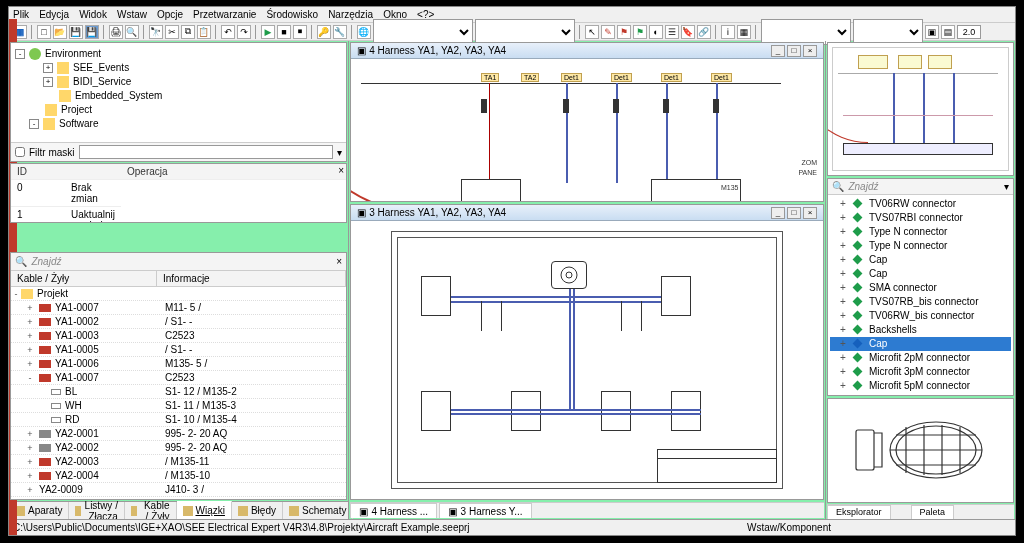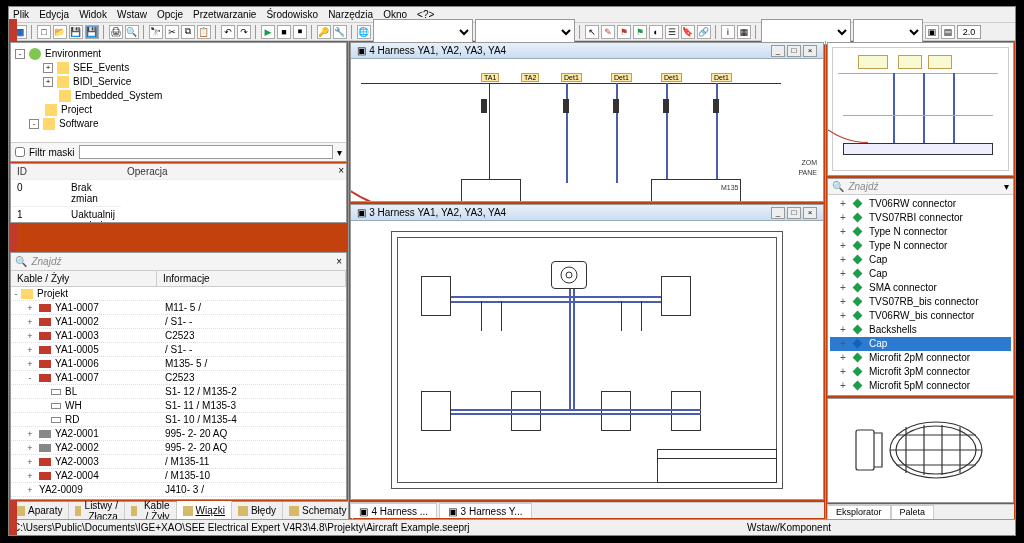--- a/index.html
+++ b/index.html
@@ -1,17 +1,17 @@
 <!DOCTYPE html>
 <html><head>
 <meta charset="utf-8">
 <style>
   * { margin: 0; padding: 0; box-sizing: border-box; font-family: Tahoma, sans-serif; font-size: 10px; }
   body { background: #000; width: 1024px; height: 543px; overflow: hidden; }
-  .app-frame { position: absolute; left: 8px; top: 6px; width: 1008px; height: 530px; background: #c2410c; border: 1px solid #888; display: flex; flex-direction: column; }
+  .app-frame { position: absolute; left: 8px; top: 6px; width: 1008px; height: 530px; background: #86efac; border: 1px solid #888; display: flex; flex-direction: column; }
   .red-stripe { position: absolute; left: 0; top: 12px; bottom: 0; width: 8px; background: #c0392b; }
   
   
   .menubar { height: 16px; display: flex; align-items: center; padding: 0 4px; background: #f0f0f0; border-bottom: 1px solid #ccc; }
   .menubar span { margin-right: 10px; font-size: 10px; cursor: default; }
   
   
   .toolbar { height: 18px; display: flex; align-items: center; padding: 0 4px; background: #f0f0f0; border-bottom: 1px solid #ccc; gap: 2px; }
   .tb-btn { width: 14px; height: 14px; border: 1px solid #aaa; background: #fff; display: flex; align-items: center; justify-content: center; font-size: 9px; cursor: pointer; }
   .tb-sep { width: 2px; height: 14px; border-left: 1px solid #999; margin: 0 2px; }
@@ -100,21 +100,21 @@
   .catalog { flex:1; border:1px solid #999; margin:1px; display:flex; flex-direction:column; background:#fff;}
   .catalog-find { height:16px; border-bottom:1px solid #ccc; display:flex; align-items:center; padding:0 4px; background:#f4f4f4; gap:4px;}
   .catalog-list { flex:1; overflow:auto; padding:2px;}
   .cat-item { display:flex; align-items:center; gap:4px; font-size:10px; height:14px; cursor:pointer; padding-left:10px;}
   .cat-item.selected { background:#2d7bd1; color:#fff; }
   .cat-item .diamond { width:7px; height:7px; }
   .cat-item .exp { width:10px; color:#555;}
   
   .preview { height:110px; border:1px solid #999; margin:1px; background:#fff; display:flex; align-items:center; justify-content:center;}
   .right-tabs { height:16px; display:flex; background:#f0f0f0; border-top:1px solid #ccc; margin:0 1px;}
-  .right-tab { padding:1px 8px; font-size:9px; border:1px solid #ccc; border-bottom:none; background:#fff; margin-right:0; cursor:pointer;}
+  .right-tab { padding:1px 8px; font-size:9px; border:1px solid #ccc; border-bottom:none; background:#fff; margin-right:20px; cursor:pointer;}
   .right-tab.active { background:#fff;}
   
   
   .statusbar { height: 16px; border-top: 1px solid #999; background:#f0f0f0; display:flex; align-items:center; font-size:9px; padding:0 4px; justify-content:space-between;}
   .left-stack { position: relative; flex: 1; overflow: hidden;}
   
 </style>
 </head>
 <body>
 

